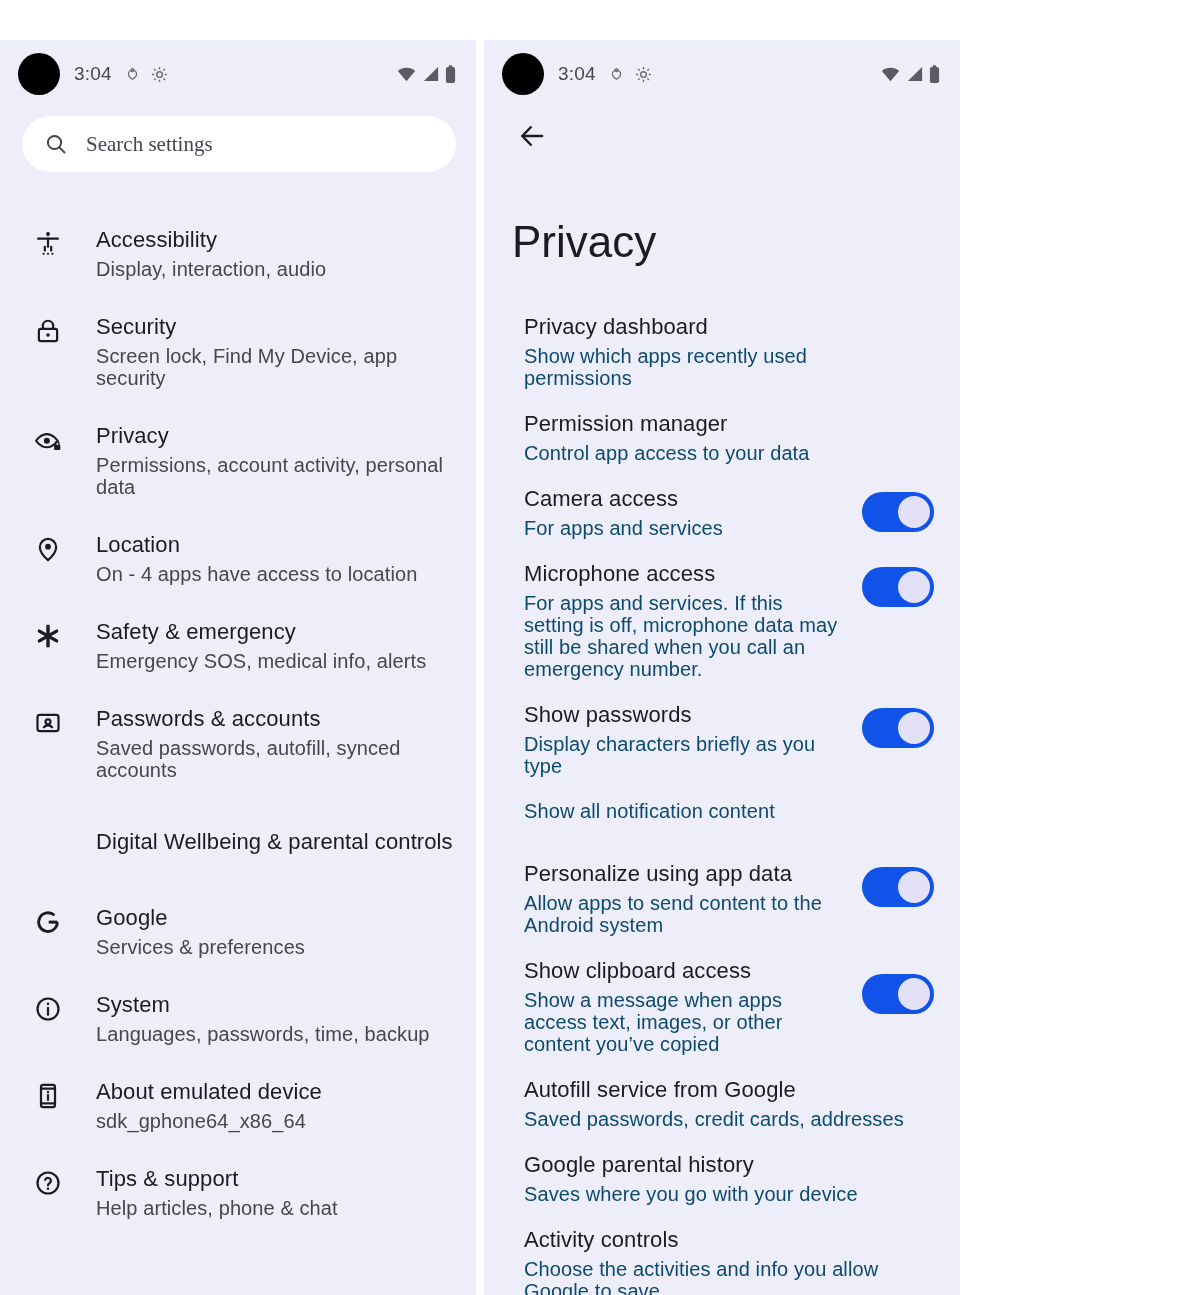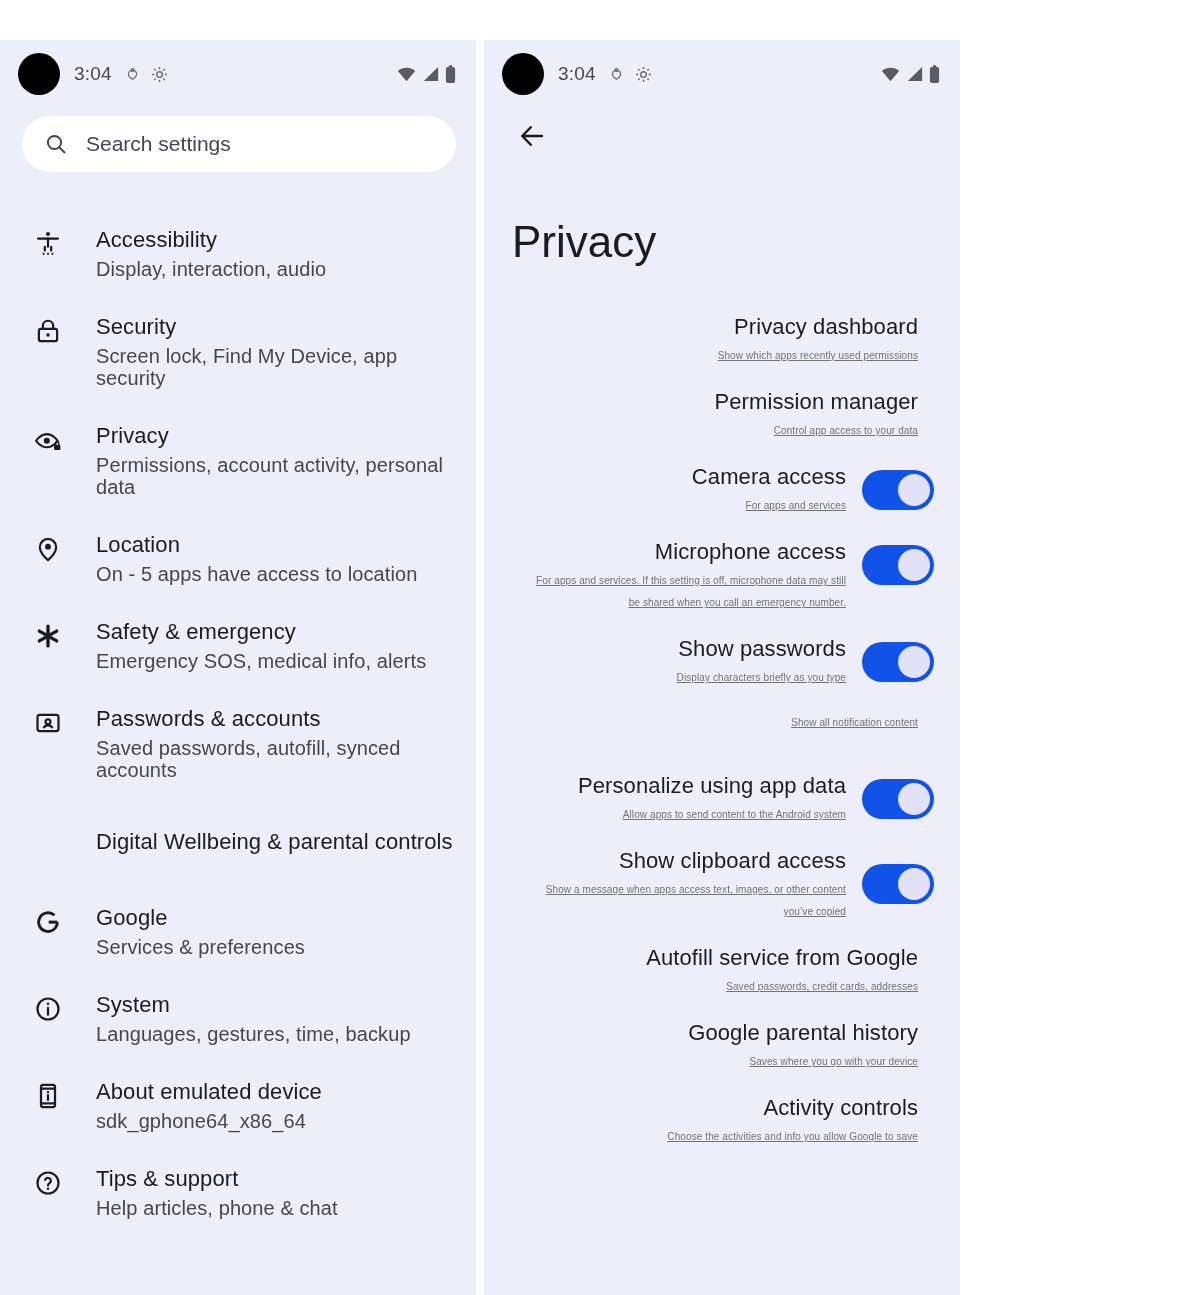--- a/index.html
+++ b/index.html
@@ -51,21 +51,21 @@
     margin-left: 13px;
     color: #6b6c77;
   }
   .status-right {
     margin-left: auto;
     display: flex; align-items: center; gap: 5px;
     color: #5a5b66;
   }
 
   
-  .search-wrap { padding: 8px 20px 15px 22px; }
+  .search-wrap { padding: 8px 20px 15px 22px; font-family: Liberation Serif, serif; }
   .searchbar {
     height: 56px;
     background: #ffffff;
     border-radius: 28px;
     display: flex;
     align-items: center;
     padding: 0 22px;
     gap: 18px;
   }
   .search-ph {
@@ -122,37 +122,35 @@
     padding: 52px 0 0 28px;
     line-height: 52px;
     letter-spacing: 0px;
   }
   .plist { padding-top: 34px; }
   .prow {
     display: flex;
     align-items: flex-start;
     padding: 10px 26px 10px 40px;
     min-height: 62px;
-    text-align: right;
   }
   .prow-text { flex: 1 1 auto; padding-right: 16px; }
   .prow-title {
     font-size: 22px;
     color: #1b1b21;
     line-height: 30px;
     letter-spacing: .1px;
   }
   .prow-sub {
-    font-size: 10px;
-    color: #737373;
+    font-size: 20px;
+    color: #0c4a6e;
     line-height: 22px;
     margin-top: 3px;
     letter-spacing: .1px;
     max-width: 470px;
-    text-decoration: underline;
   }
   .toggle {
     flex: 0 0 72px;
     width: 72px; height: 40px;
     border-radius: 20px;
     background: #1153e8;
     position: relative;
     margin-top: 8px;
     cursor: pointer;
   }
@@ -283,21 +281,21 @@
 
       <div class="row">
         <div class="row-icon">
           <svg width="28" height="28" viewBox="0 0 24 24" fill="none" stroke="currentColor" stroke-width="1.9">
             <path d="M12 21.5s7-6.2 7-11.1a7 7 0 1 0-14 0c0 4.9 7 11.1 7 11.1z"></path>
             <circle cx="12" cy="10" r="2.5" fill="currentColor" stroke="none"></circle>
           </svg>
         </div>
         <div class="row-text">
           <div class="row-title">Location</div>
-          <div class="row-sub">On - 5 apps have access to location</div>
+          <div class="row-sub">On - 4 apps have access to location</div>
         </div>
       </div>
 
       <div class="row">
         <div class="row-icon">
           <svg width="28" height="28" viewBox="0 0 24 24" fill="none" stroke="currentColor" stroke-width="2.9" stroke-linecap="round">
             <path d="M12 3.5v17M4.6 7.8l14.8 8.4M19.4 7.8 4.6 16.2"></path>
           </svg>
         </div>
         <div class="row-text">
@@ -343,21 +341,21 @@
       <div class="row">
         <div class="row-icon">
           <svg width="28" height="28" viewBox="0 0 24 24" fill="none" stroke="currentColor" stroke-width="1.9" stroke-linecap="round">
             <circle cx="12" cy="12" r="9"></circle>
             <path d="M12 11v6"></path>
             <circle cx="12" cy="7.6" r="1.1" fill="currentColor" stroke="none"></circle>
           </svg>
         </div>
         <div class="row-text">
           <div class="row-title">System</div>
-          <div class="row-sub">Languages, gestures, time, backup</div>
+          <div class="row-sub">Languages, passwords, time, backup</div>
         </div>
       </div>
 
       <div class="row">
         <div class="row-icon">
           <svg width="28" height="28" viewBox="0 0 24 24" fill="none" stroke="currentColor" stroke-width="1.9" stroke-linecap="round">
             <rect x="6" y="2.5" width="12" height="19" rx="1.8"></rect>
             <path d="M6 5.6h12M6 18.4h12"></path>
             <path d="M12 11.2v4.2"></path>
             <circle cx="12" cy="8.6" r="1" fill="currentColor" stroke="none"></circle>

